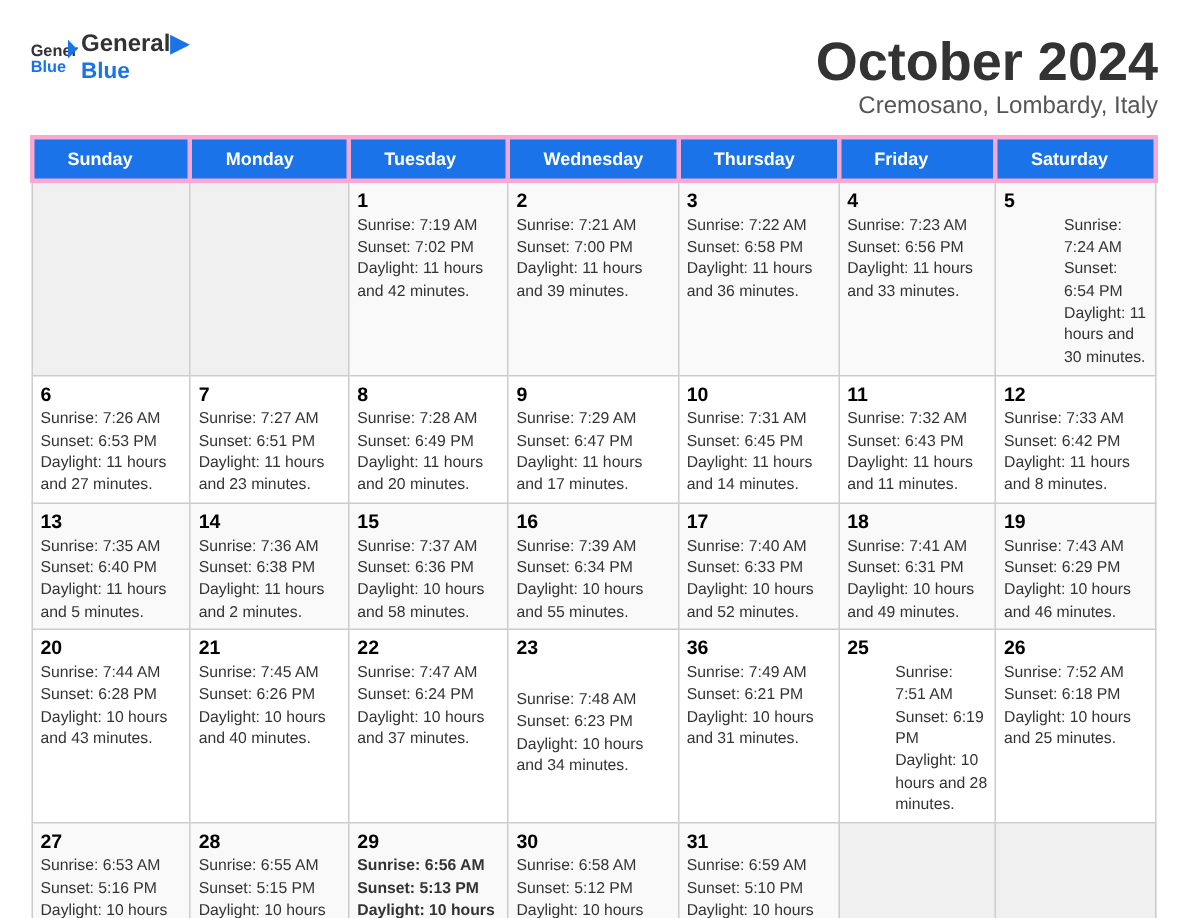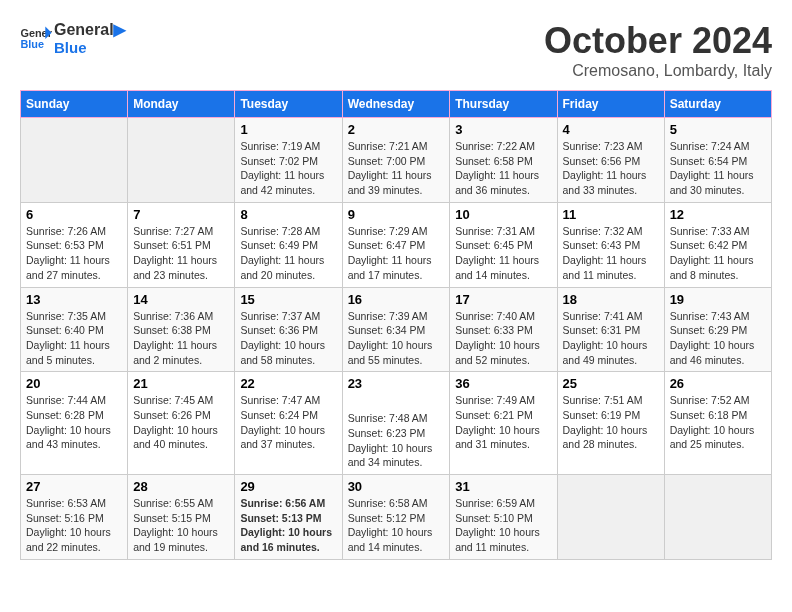--- a/index.html
+++ b/index.html
@@ -38,25 +38,25 @@
       color: #555;
     }
     table {
       width: 100%;
       border-collapse: collapse;
       font-size: 11px;
     }
     thead th {
       background-color: #1a73e8;
       color: #fff;
-      padding: 6px 5px;
+      padding: 6px 22px;
       text-align: left;
       font-size: 12px;
       font-weight: bold;
-      border: 1px solid #f9a8d4;
+      border: 3px solid #f9a8d4;
     }
     tbody td {
       border: 1px solid #ccc;
       vertical-align: top;
       padding: 4px 5px;
       width: 108px;
       min-height: 80px;
       background: #fff;
     }
     tbody tr:nth-child(odd) td {
@@ -136,21 +136,21 @@
 Daylight: 11 hours and 36 minutes.</div>
         </td>
         <td>
           <span class="day-number">4</span>
           <div class="day-info" style="white-space: pre-line;">Sunrise: 7:23 AM
 Sunset: 6:56 PM
 Daylight: 11 hours and 33 minutes.</div>
         </td>
         <td>
           <span class="day-number">5</span>
-          <div class="day-info" style="white-space: pre-line;">Sunrise: 7:24 AM
+          <div class="day-info" style="white-space: pre-line; margin-left: 40px;">Sunrise: 7:24 AM
 Sunset: 6:54 PM
 Daylight: 11 hours and 30 minutes.</div>
         </td>
       </tr>
       <tr>
         <td>
           <span class="day-number">6</span>
           <div class="day-info" style="white-space: pre-line;">Sunrise: 7:26 AM
 Sunset: 6:53 PM
 Daylight: 11 hours and 27 minutes.</div>
@@ -262,21 +262,21 @@
 Daylight: 10 hours and 34 minutes.</div>
         </td>
         <td>
           <span class="day-number">36</span>
           <div class="day-info" style="white-space: pre-line;">Sunrise: 7:49 AM
 Sunset: 6:21 PM
 Daylight: 10 hours and 31 minutes.</div>
         </td>
         <td>
           <span class="day-number">25</span>
-          <div class="day-info" style="white-space: pre-line;">Sunrise: 7:51 AM
+          <div class="day-info" style="white-space: pre-line; margin-left: 32px;">Sunrise: 7:51 AM
 Sunset: 6:19 PM
 Daylight: 10 hours and 28 minutes.</div>
         </td>
         <td>
           <span class="day-number">26</span>
           <div class="day-info" style="white-space: pre-line;">Sunrise: 7:52 AM
 Sunset: 6:18 PM
 Daylight: 10 hours and 25 minutes.</div>
         </td>
       </tr>

